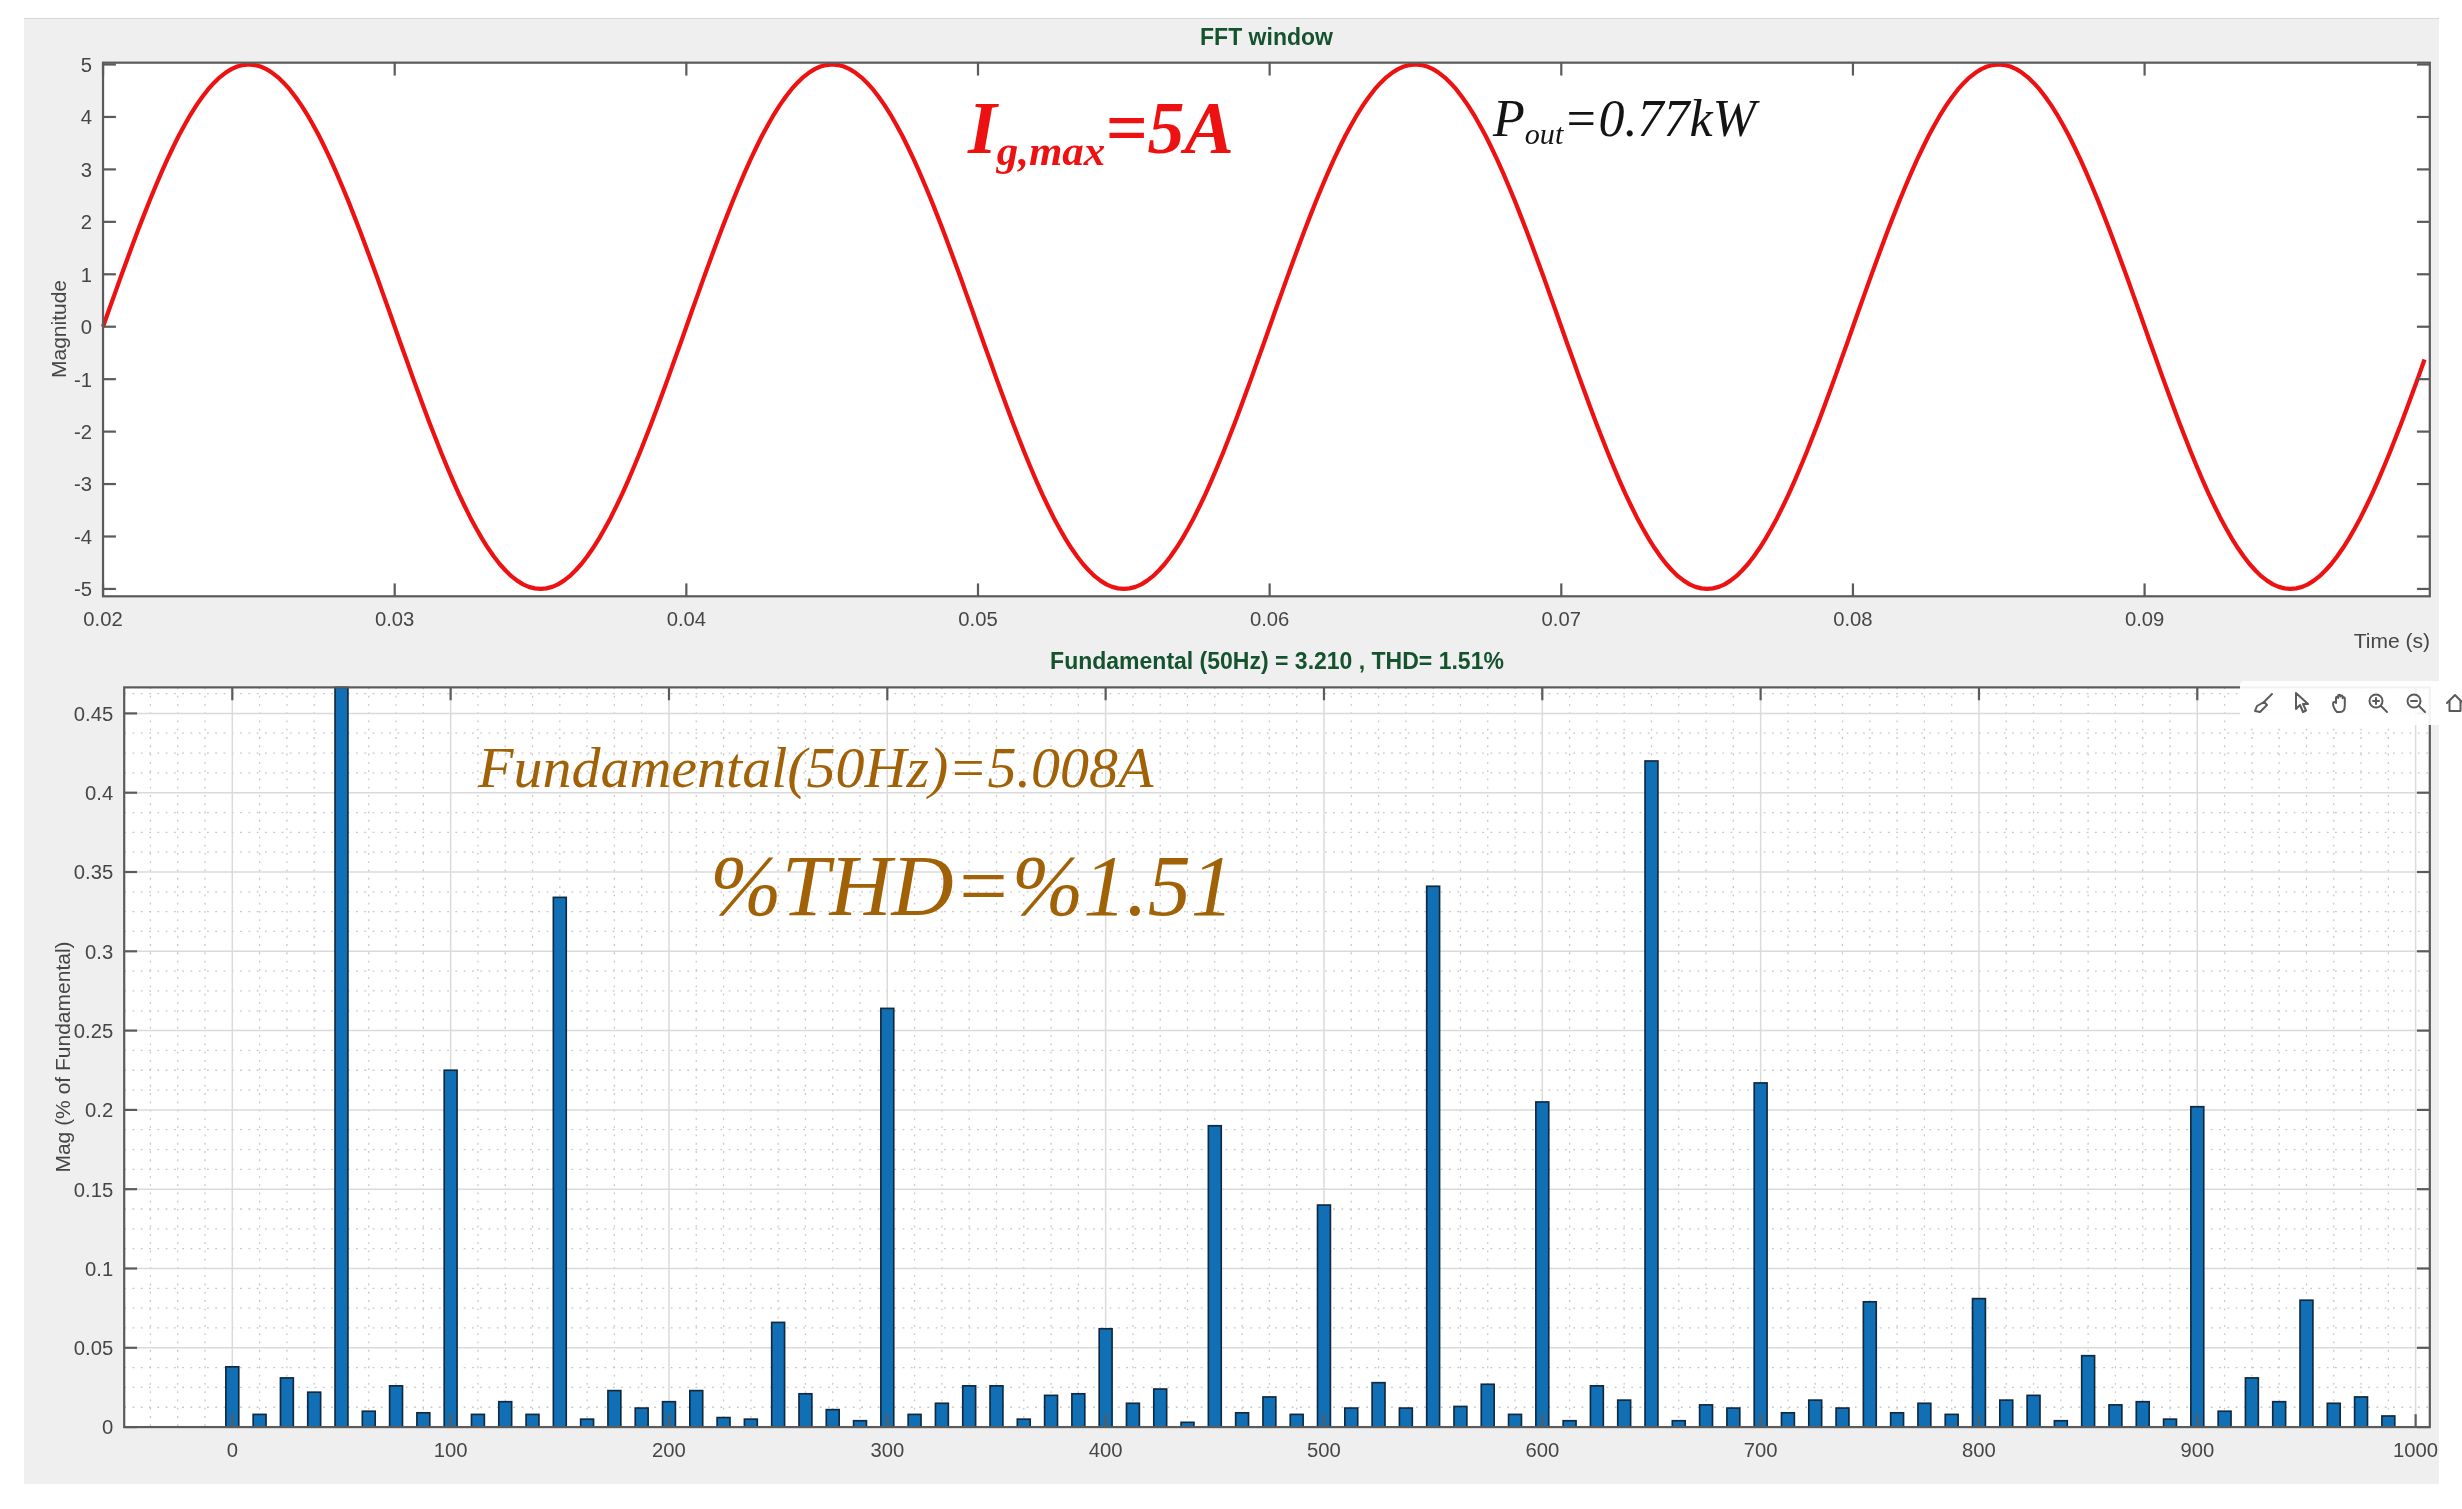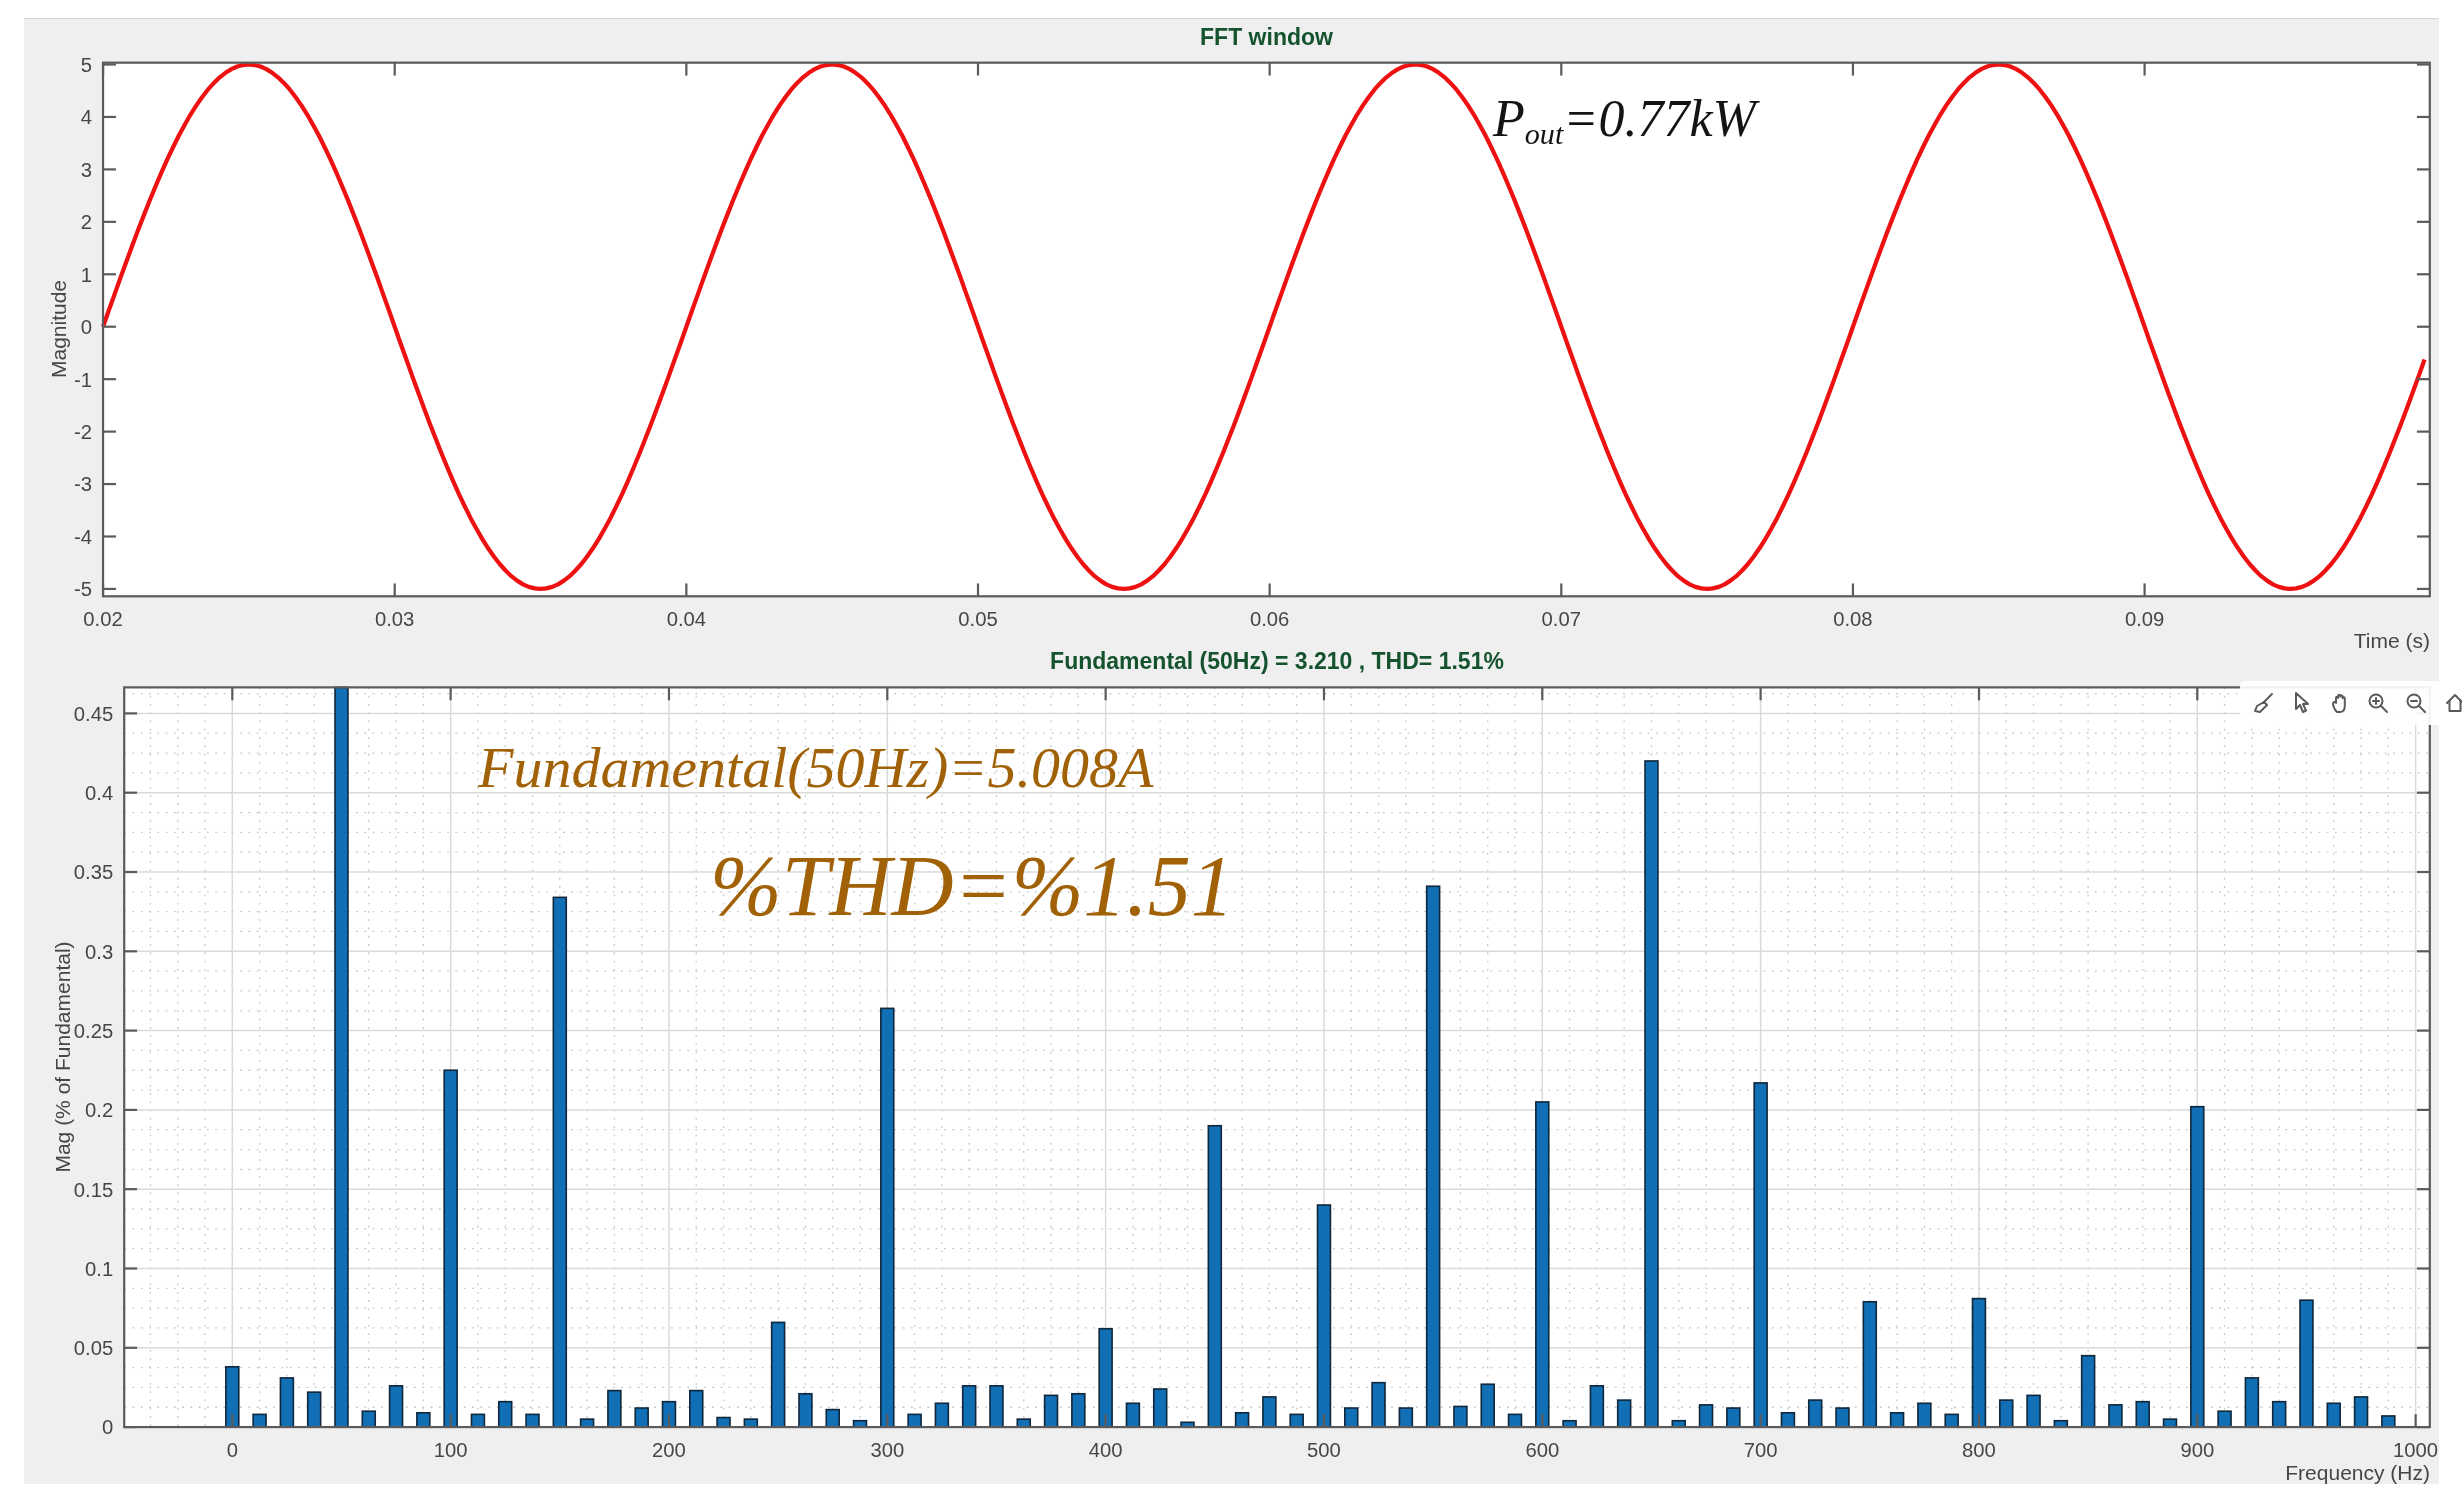--- a/index.html
+++ b/index.html
@@ -374,25 +374,25 @@
         <line x1="2641" y1="775.29" x2="2627" y2="775.29" stroke="#5b5b5b" stroke-width="2.4"></line>
         <text x="123" y="783.29" text-anchor="end" font-size="22" fill="#464646">0.45</text>
         <rect x="135" y="747" width="2506" height="804" fill="none" stroke="#5b5b5b" stroke-width="2.4"></rect>
       </g>
     </svg>
 
   <div class="chart-title title-1">FFT window</div>
   <div class="xlabel xlabel-1">Time (s)</div>
   <div class="ylabel ylabel-1">Magnitude</div>
 
+  <div class="ann ann-ig"><span>I</span><sub>g,max</sub><span>=5A</span></div>
 
   <div class="ann ann-pout"><span>P</span><sub>out</sub><span>=0.77kW</span></div>
 
   <div class="chart-title title-2">Fundamental (50Hz) = 3.210 , THD= 1.51%</div>
-  <div class="xlabel xlabel-2">Frequency (Hz)</div>
   <div class="ylabel ylabel-2">Mag (% of Fundamental)</div>
 
   <div class="ann ann-fund">Fundamental(50Hz)=5.008A</div>
   <div class="ann ann-thd">%THD=%1.51</div>
 
   <div class="axtoolbar">
     <span class="tool">
       <svg width="24" height="24" viewBox="0 0 24 24">
         <path d="M21 3 L13 11"></path>
         <path d="M13 11 L16 14 L9 21 L4 20 L6 15 Z"></path>

